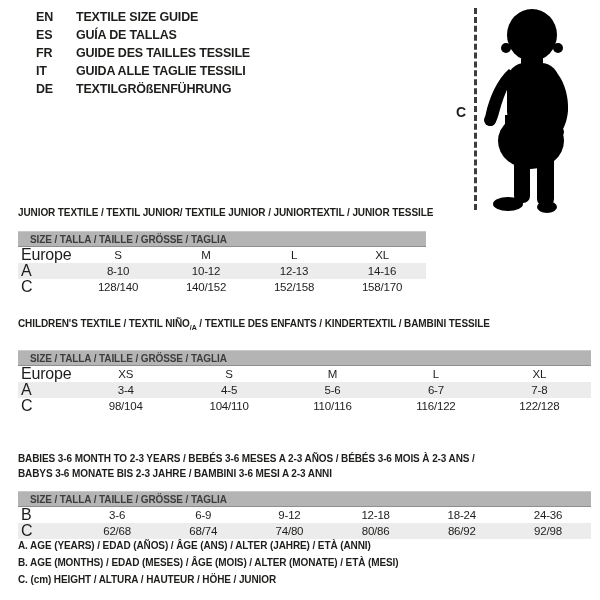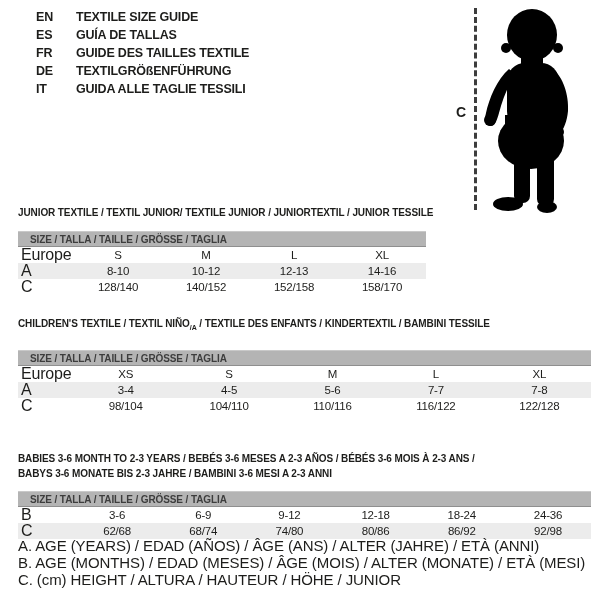--- a/index.html
+++ b/index.html
@@ -23,47 +23,47 @@
   .thead {
     height:16px; background:#b4b4b4; border-bottom:1px solid #8f8f8f; border-top:1px solid #c9c9c9;
     font-size:10px; font-weight:bold; color:#3d3d3d; letter-spacing:-0.1px;
     display:flex; align-items:center; padding-left:12px; box-sizing:border-box;
   }
   .trow { display:flex; height:16px; align-items:center; font-size:11.5px; letter-spacing:-0.2px; }
   .trow.shade { background:#ececec; }
   .trow .lbl { width:56px; padding-left:3px; font-size:16px; box-sizing:border-box; }
   .trow .c { flex:1; text-align:center; }
   
-  .footnotes { position:absolute; left:18px; top:537px; font-size:15px; font-weight:normal; letter-spacing:-0.1px; line-height:17px; }
+  .footnotes { position:absolute; left:18px; top:537px; font-size:10px; font-weight:bold; letter-spacing:-0.1px; line-height:17px; }
 </style>
 </head>
 <body>
 
 <div class="canvas">
 
   <div class="lang-block">
     <div class="lang-row">
       <span class="lang-code">EN</span>
       <span>TEXTILE SIZE GUIDE</span>
     </div>
     <div class="lang-row">
       <span class="lang-code">ES</span>
       <span>GUÍA DE TALLAS</span>
     </div>
     <div class="lang-row">
       <span class="lang-code">FR</span>
-      <span>GUIDE DES TAILLES TEXTILE</span>
+      <span>GUIDE DES TAILLES TESSILE</span>
+    </div>
+    <div class="lang-row">
+      <span class="lang-code">IT</span>
+      <span>GUIDA ALLE TAGLIE TESSILI</span>
     </div>
     <div class="lang-row">
       <span class="lang-code">DE</span>
       <span>TEXTILGRÖßENFÜHRUNG</span>
-    </div>
-    <div class="lang-row">
-      <span class="lang-code">IT</span>
-      <span>GUIDA ALLE TAGLIE TESSILI</span>
     </div>
   </div>
 
   <div class="measure-line"></div>
   <div class="measure-label">C</div>
   <svg class="baby-svg" width="100" height="206" viewBox="0 0 100 206" xmlns="http://www.w3.org/2000/svg">
     <g fill="#000000">
       <ellipse cx="51" cy="28" rx="25" ry="26"></ellipse>
       <circle cx="25" cy="41" r="5"></circle>
       <circle cx="77" cy="41" r="5"></circle>
@@ -122,21 +122,21 @@
         <div class="c">S</div>
         <div class="c">M</div>
         <div class="c">L</div>
         <div class="c">XL</div>
       </div>
       <div class="trow shade">
         <div class="lbl">A</div>
         <div class="c">3-4</div>
         <div class="c">4-5</div>
         <div class="c">5-6</div>
-        <div class="c">7-7</div>
+        <div class="c">6-7</div>
         <div class="c">7-8</div>
       </div>
       <div class="trow">
         <div class="lbl">C</div>
         <div class="c">98/104</div>
         <div class="c">104/110</div>
         <div class="c">110/116</div>
         <div class="c">116/122</div>
         <div class="c">122/128</div>
       </div>

